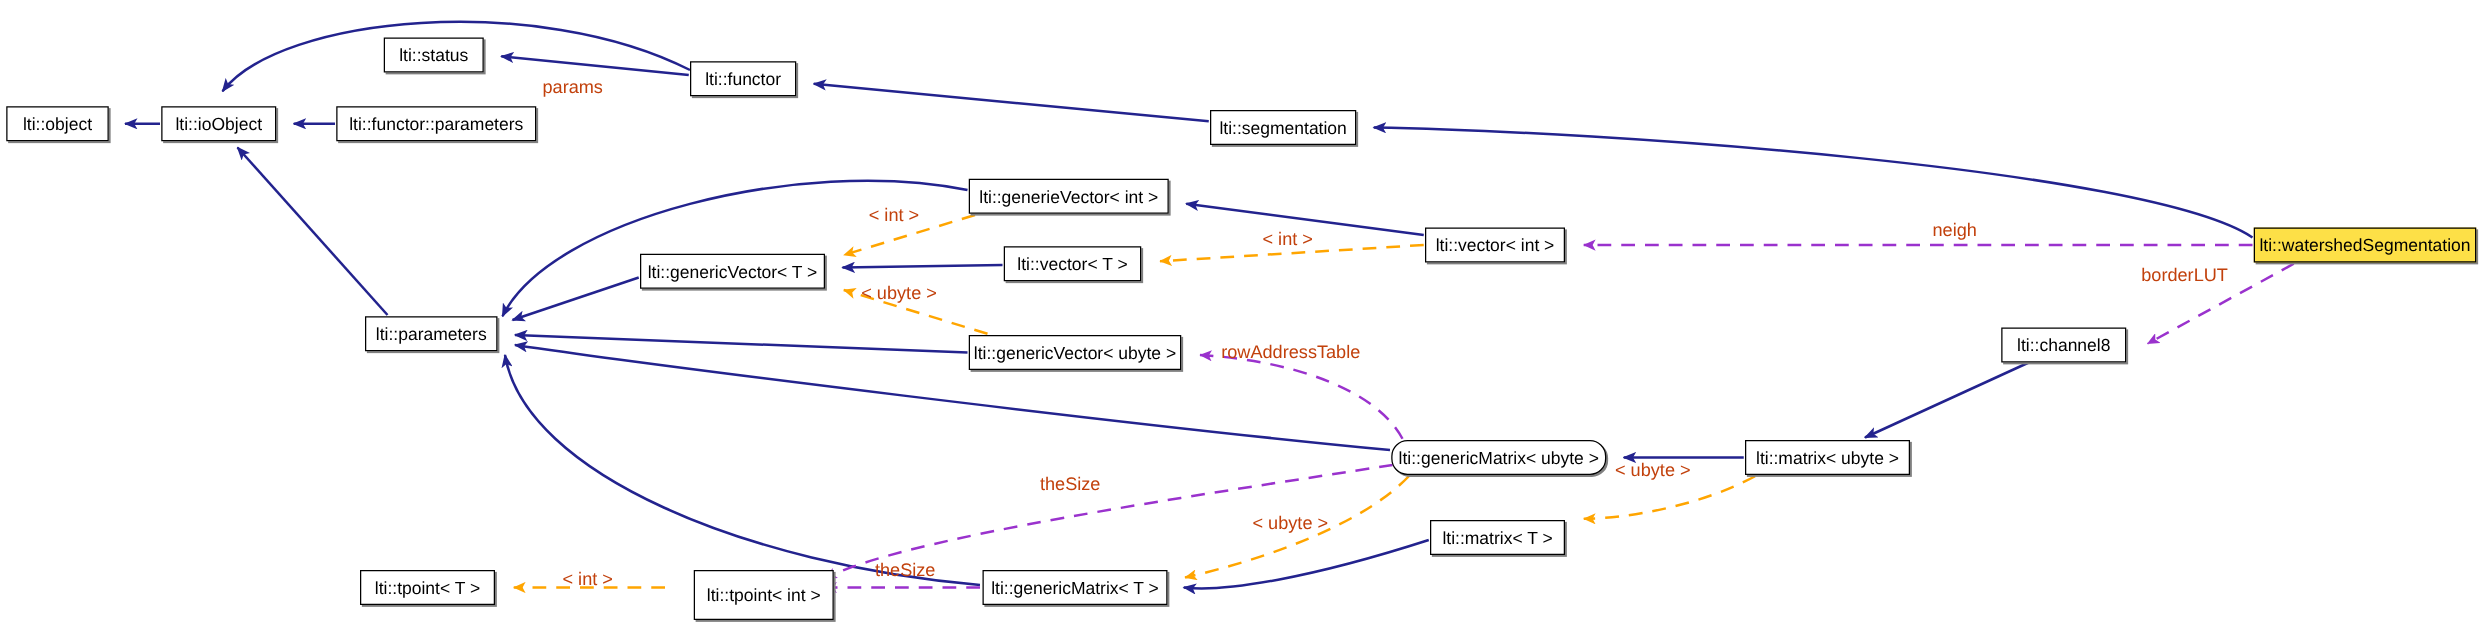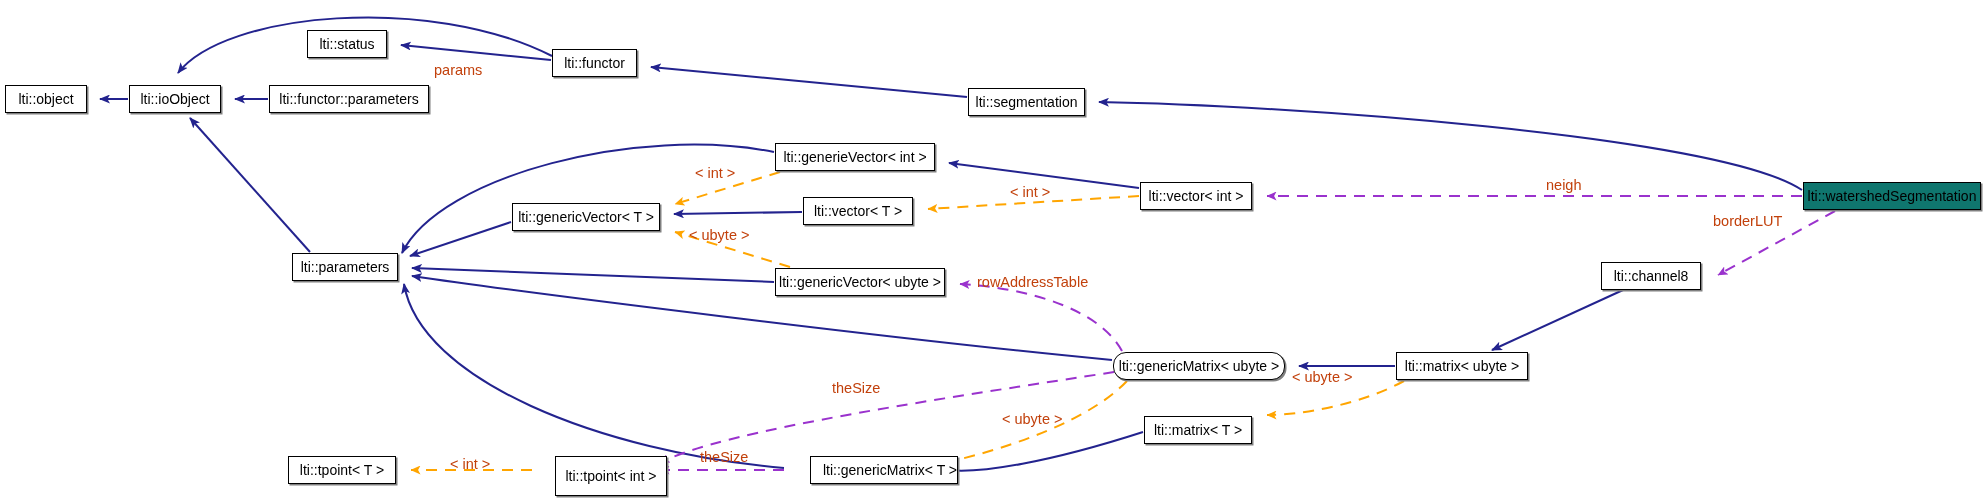--- a/index.html
+++ b/index.html
@@ -31,21 +31,21 @@
     font-size: 14px;
     line-height: 1;
     display: flex;
     align-items: center;
     justify-content: center;
     white-space: nowrap;
     box-shadow: 1.5px 1.5px 0 0 #808080;
     z-index: 5;
   }
   .node.highlight {
-    background: #0f766e;
+    background: #fde047;
   }
   .edge-label {
     position: absolute;
     font-size: 14.5px;
     line-height: 1;
     color: #c2410c;
     white-space: nowrap;
     background: transparent;
     z-index: 6;
   }
@@ -178,21 +178,21 @@
   </div>
   <div class="node" style="left:1113px; top:352px; width:172px; height:28px;border-radius:13px;">
     <span>lti::genericMatrix&lt; ubyte &gt;</span>
   </div>
   <div class="node" style="left:1396px; top:352px; width:132px; height:28px;">
     <span>lti::matrix&lt; ubyte &gt;</span>
   </div>
   <div class="node" style="left:1144px; top:416px; width:108px; height:28px;">
     <span>lti::matrix&lt; T &gt;</span>
   </div>
-  <div class="node" style="left:810px; top:456px; width:148px; height:28px;justify-content:flex-end;">
+  <div class="node" style="left:786px; top:456px; width:148px; height:28px;">
     <span>lti::genericMatrix&lt; T &gt;</span>
   </div>
   <div class="node" style="left:288px; top:456px; width:108px; height:28px;">
     <span>lti::tpoint&lt; T &gt;</span>
   </div>
   <div class="node" style="left:555px; top:456px; width:112px; height:40px;">
     <span>lti::tpoint&lt; int &gt;</span>
   </div>
 
   <div class="edge-label" style="left:434px; top:63px;">

